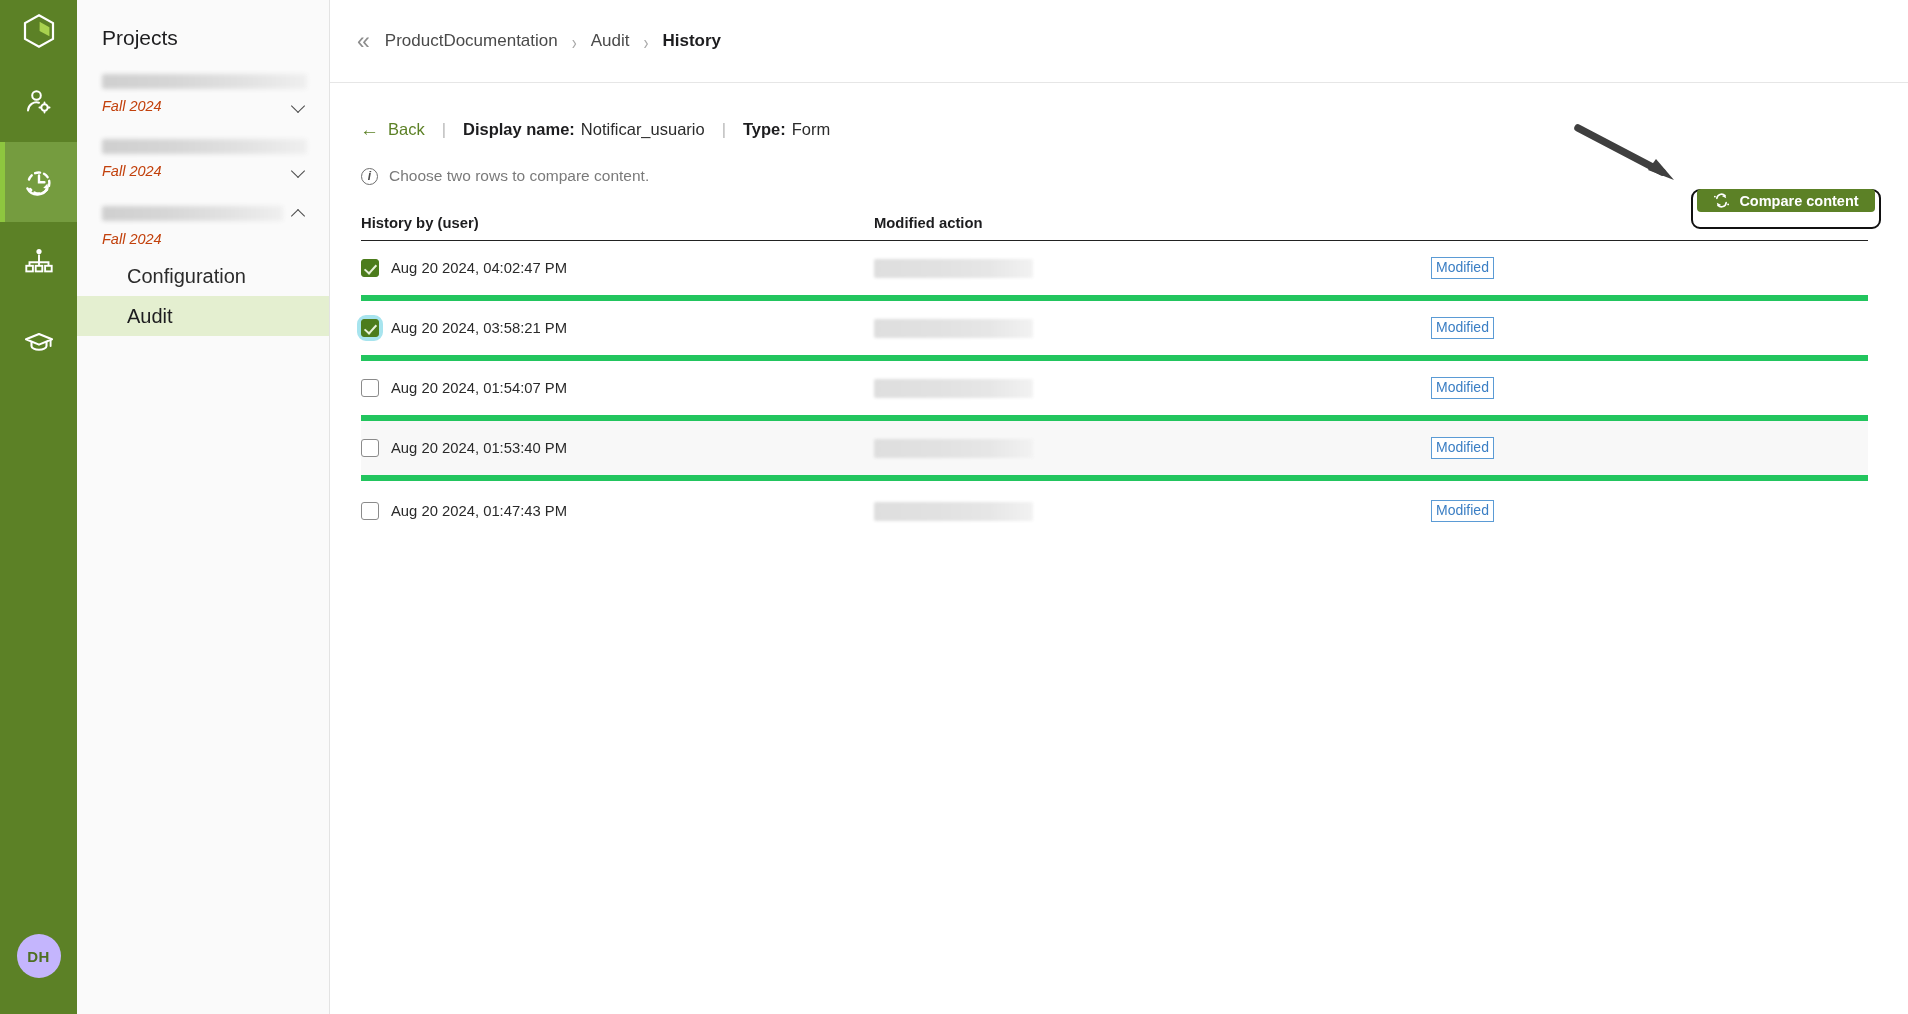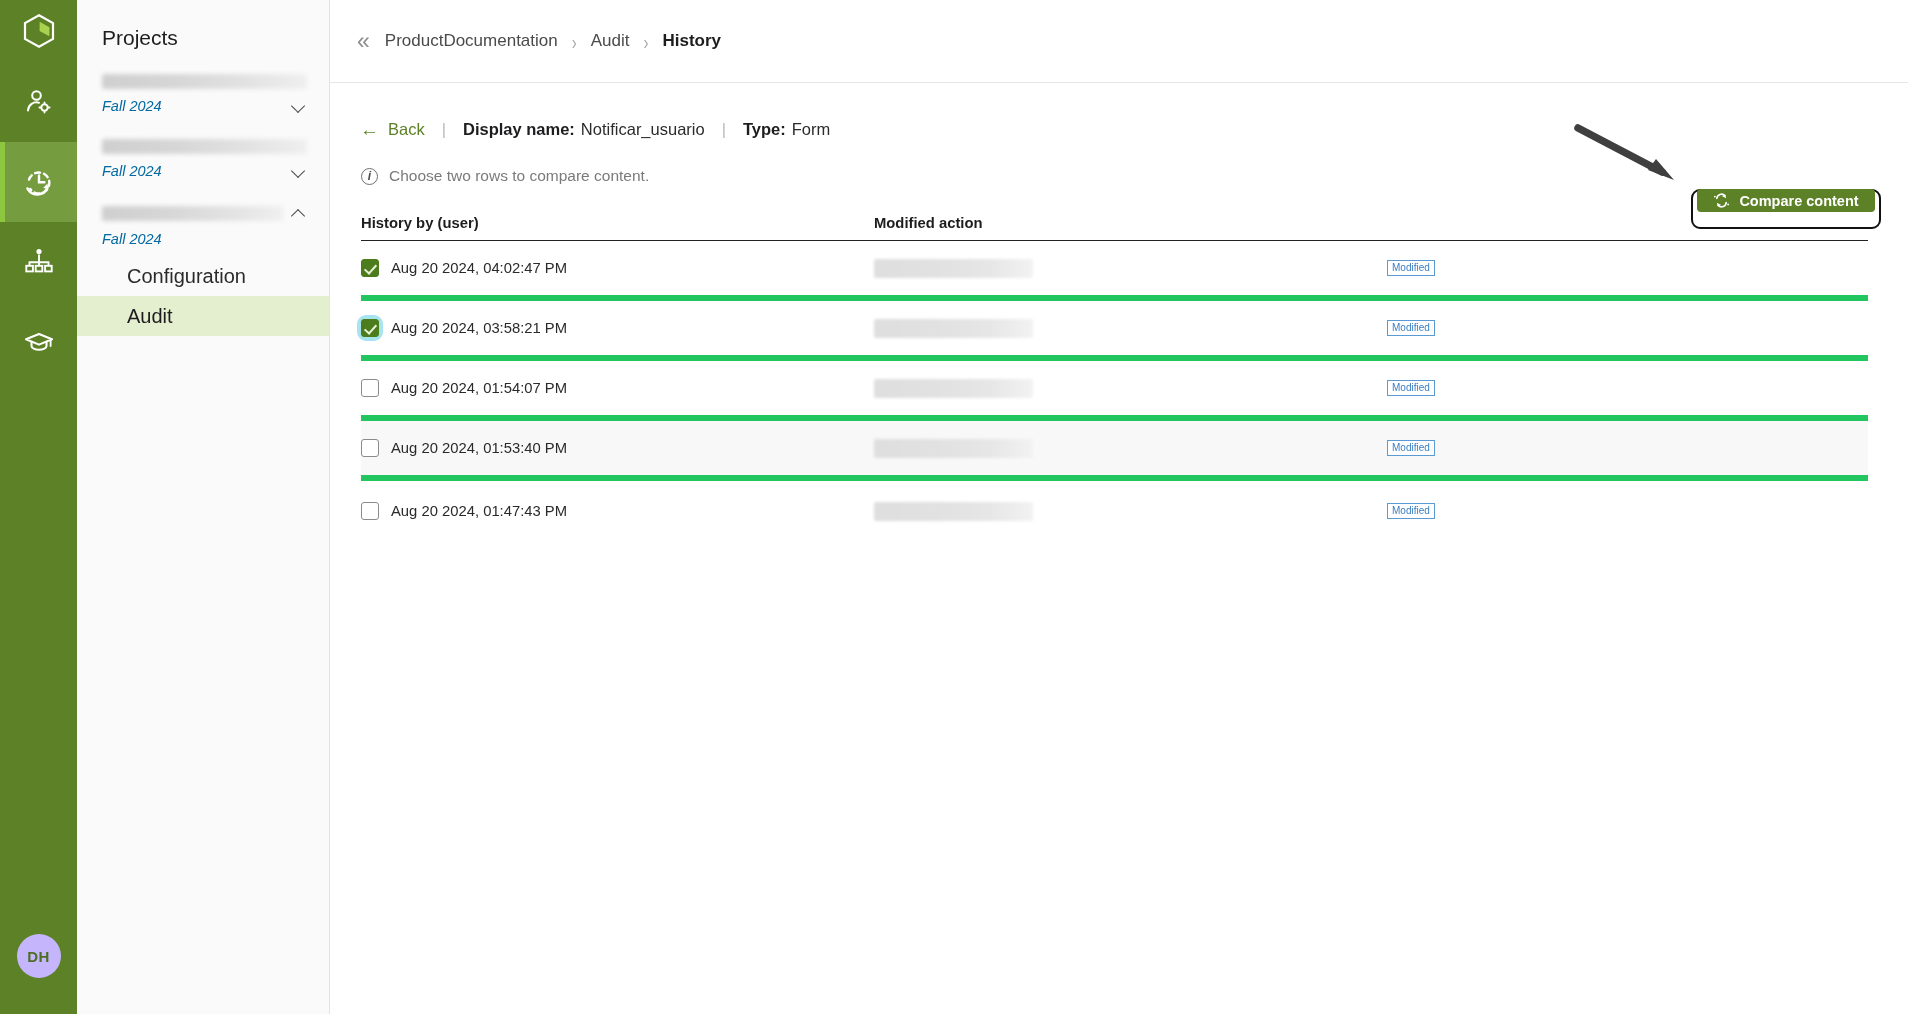--- a/index.html
+++ b/index.html
@@ -57,21 +57,21 @@
   .skeleton {
     height: 15px; margin: 0 22px 0 25px; border-radius: 2px;
     background: linear-gradient(90deg,#cfcfcf 0%, #d6d6d6 35%, #e2e2e2 70%, #efefef 100%);
     filter: blur(2.2px);
   }
   .proj-row {
     display: flex; align-items: center; justify-content: space-between;
     padding: 0 22px 0 25px; height: 34px; cursor: pointer;
   }
   .proj-row .season {
-    font-size: 14.5px; color: #0369a1; font-style: italic;
+    font-size: 14.5px; color: #c2410c; font-style: italic;
   }
   .chev { width: 16px; height: 16px; position: relative; }
   .chev::after {
     content: ""; position: absolute; left: 2px; top: 3px;
     width: 9px; height: 9px;
     border-right: 1.7px solid #4a4a4a; border-bottom: 1.7px solid #4a4a4a;
     transform: rotate(45deg);
   }
   .chev.up::after { top: 6px; transform: rotate(-135deg); }
   .sub-item {
@@ -153,23 +153,24 @@
   }
   .cb-wrap.focus { outline: 4px solid #a7e4ee; border-radius: 5px; }
   .date-txt { font-size: 14.8px; color: #2a2a2a; }
 
   .user-skel {
     width: 159px; height: 19px; border-radius: 2px;
     background: linear-gradient(90deg,#dedede 0%, #e1e1e1 40%, #e6e6e6 72%, #f2f2f2 100%);
     filter: blur(1.6px);
   }
   .badge {
-    display: inline-block; font-size: 10px; color: #3a7ec4;
+    display: inline-block; font-size: 14px; color: #3a7ec4;
     border: 1px solid #5b9bd5; padding: 1px 4px 2px; line-height: 1.15;
     background: #fff;
+    margin-left: 44px;
   }
 
   
   .cmp-focus {
     position: absolute; left: 1691px; top: 189px;
     width: 190px; height: 40px;
     border: 2.4px solid #111; border-radius: 9px;
     background: #fff; box-shadow: 0 0 0 2px #fff;
   }
   .cmp-btn {

